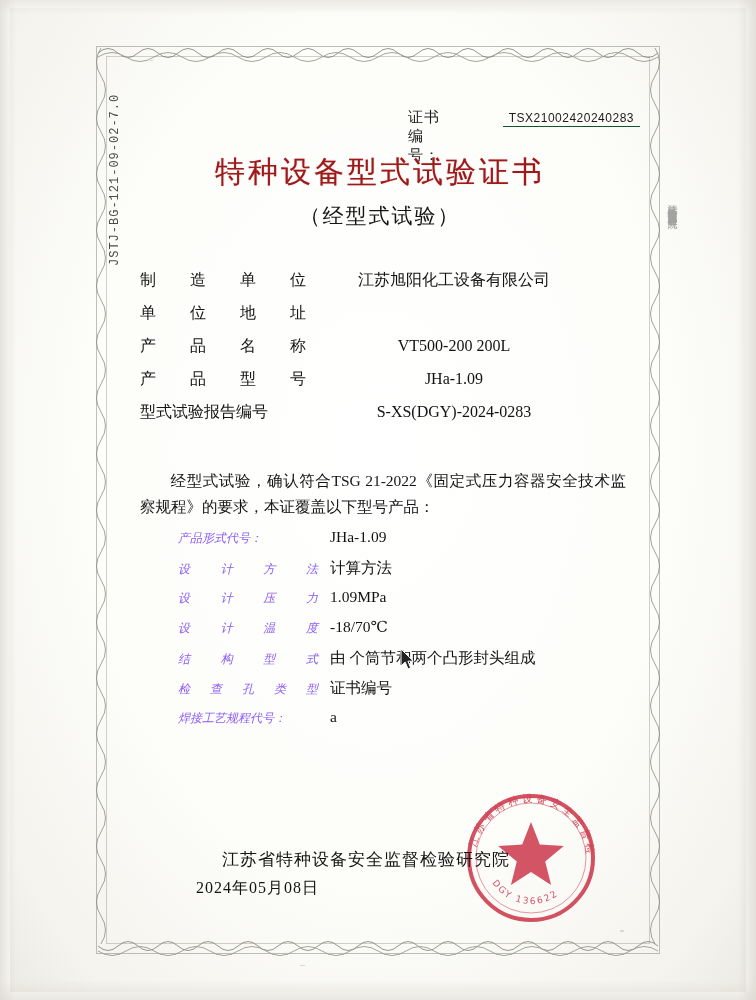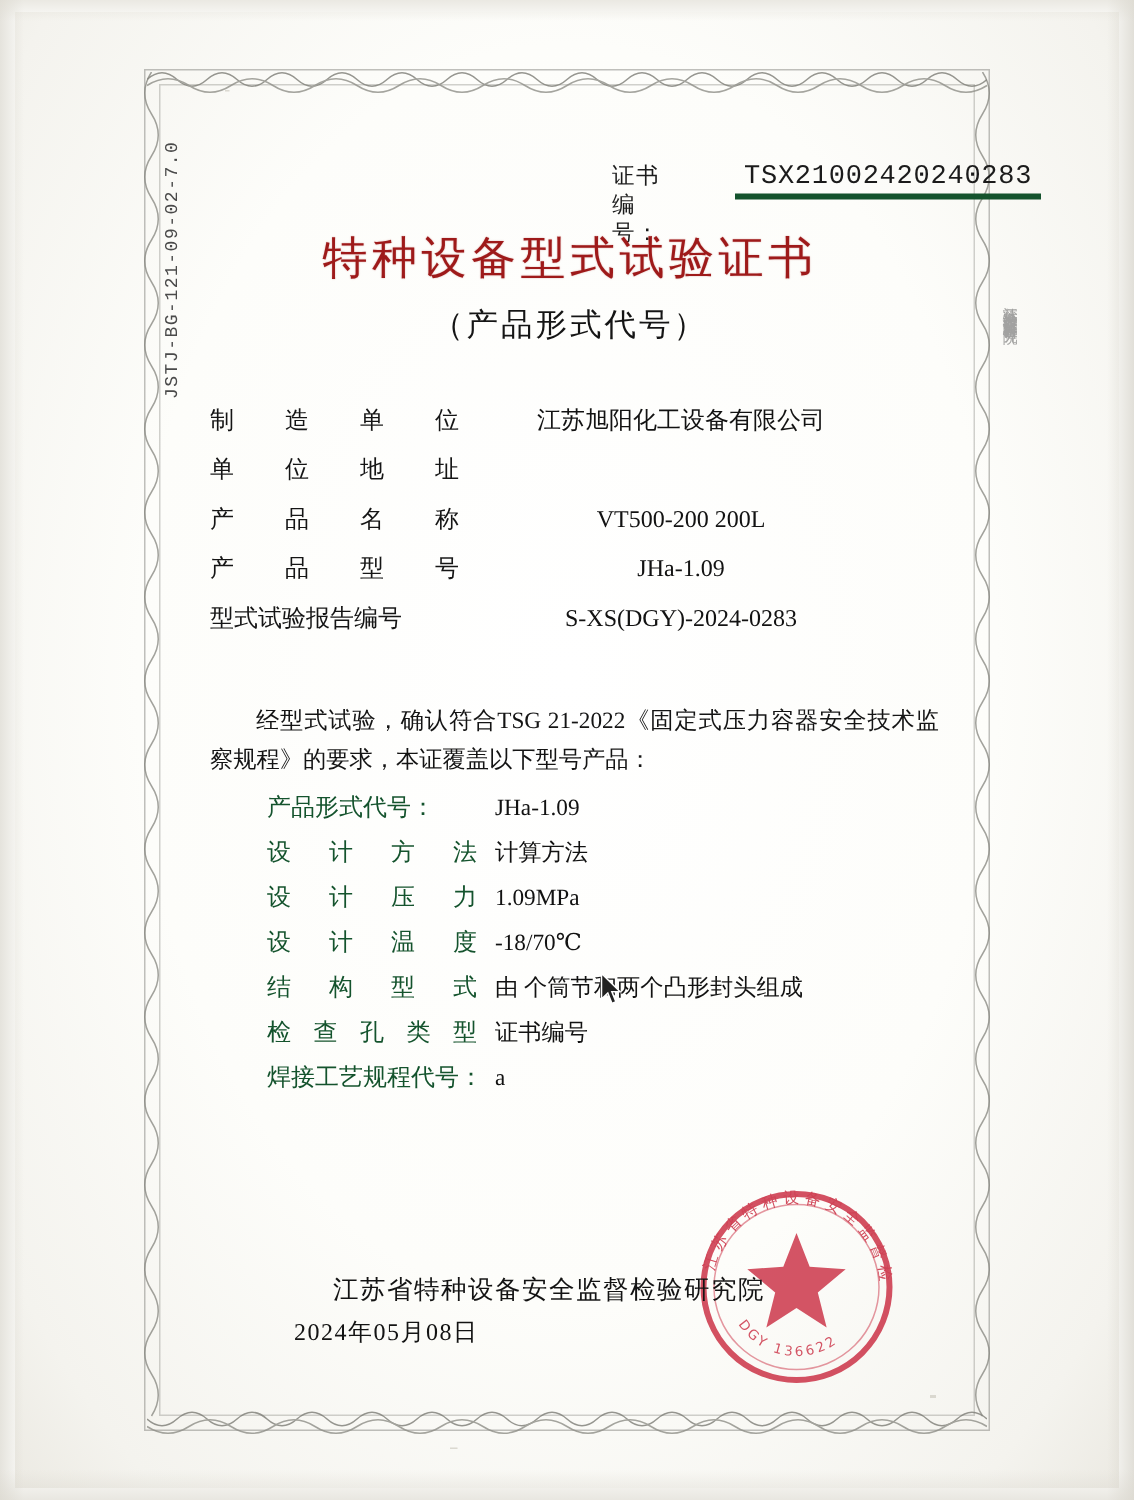--- a/index.html
+++ b/index.html
@@ -139,23 +139,23 @@
     font-size: 15px;
     color: #1b1b1b;
     gap: 44px;
   }
   #cert-no-label {
     letter-spacing: 1px;
   }
   #cert-no-value {
     margin-left: 6px;
     padding: 0 6px 1px 6px;
-    border-bottom: 4px solid #14532d;
-    font-family: Liberation Mono, monospace;
-    font-size: 18px;
+    border-bottom: 1px solid #14532d;
+    font-family: Liberation Sans, sans-serif;
+    font-size: 12px;
     letter-spacing: .5px;
   }
 
   
   #main-title {
     position: absolute;
     left: 0; top: 72px;
     width: 520px;
     text-align: center;
     font-size: 30px;
@@ -230,23 +230,24 @@
     top: 448px;
     width: 450px;
   }
   .spec-row {
     display: flex;
     align-items: baseline;
     height: 30px;
   }
   .spec-label {
     width: 152px;
-    font-size: 16px;
-    color: #14532d;
+    font-size: 12px;
+    color: #8b5cf6;
     white-space: nowrap;
+    font-style: italic;
   }
   .spec-label.spread {
     display: flex;
     justify-content: space-between;
     padding-right: 12px;
     box-sizing: border-box;
   }
   .spec-value {
     font-size: 15.5px;
     color: #121212;
@@ -337,21 +338,21 @@
   <div id="right-margin-text">江苏省特种设备安全监督检验研究院</div>
 
   <div id="content">
 
     <div id="cert-no-row">
       <span id="cert-no-label">证书编号：</span>
       <span id="cert-no-value">TSX21002420240283</span>
     </div>
 
     <div id="main-title">特种设备型式试验证书</div>
-    <div id="sub-title">（产品形式代号）</div>
+    <div id="sub-title">（经型式试验）</div>
 
     <div id="fields">
 
       <div class="field-row">
         <div class="field-label spread">
           <span>制</span>
           <span>造</span>
           <span>单</span>
           <span>位</span>
         </div>

